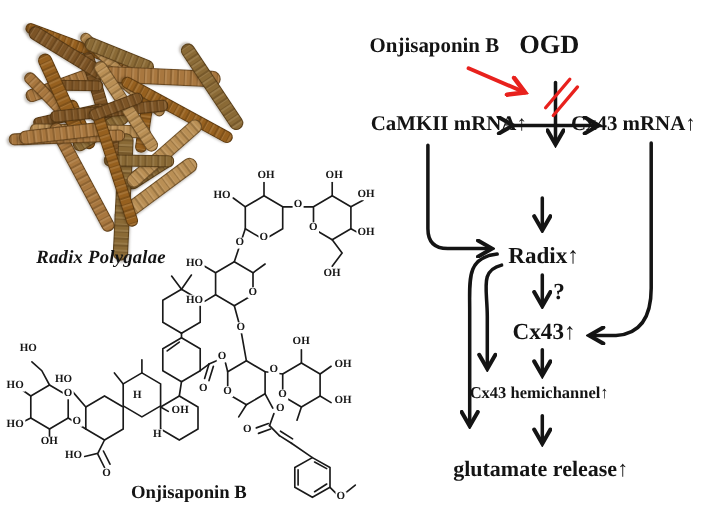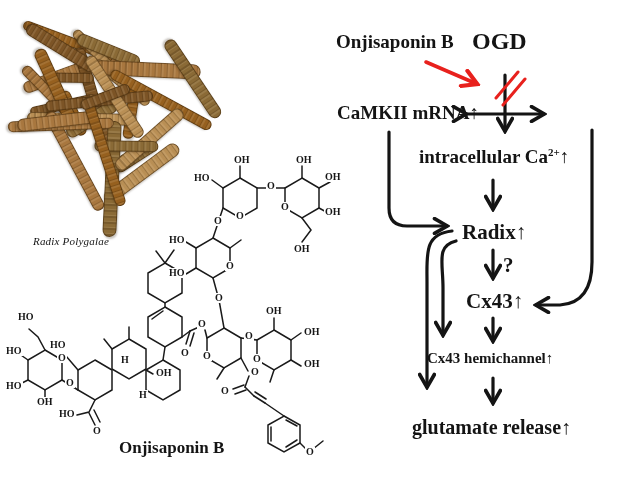--- a/index.html
+++ b/index.html
@@ -2,21 +2,21 @@
 <html><head>
 <meta charset="utf-8">
 <style>
   html,body{margin:0;padding:0;background:#ffffff;}
   body{width:640px;height:480px;overflow:hidden;font-family:"Liberation Serif",serif;}
   .canvas{position:absolute;left:0;top:0;width:640px;height:480px;background:#ffffff;}
 
   
   .root-photo{position:absolute;left:8px;top:2px;width:185px;height:215px;}
   .stick{position:absolute;border:1px solid rgba(62,38,10,.55);box-shadow:1px 2px 2px rgba(40,25,5,.25);}
-  .radix-label{position:absolute;left:33px;top:235px;font-size:11px;font-weight:normal;font-style:italic;color:#141414;letter-spacing:.2px;}
+  .radix-label{position:absolute;left:33px;top:224px;font-size:17px;font-weight:bold;font-style:italic;color:#141414;letter-spacing:.2px;}
   .mol-caption{position:absolute;left:119px;top:438px;font-size:17px;font-weight:bold;color:#141414;}
 
   svg.molecule{position:absolute;left:0;top:0;}
   svg.molecule *{vector-effect:non-scaling-stroke;}
   .atom{position:absolute;font-family:Liberation Serif, serif;font-size:10px;font-weight:700;color:#161616;line-height:10px;background:#ffffff;padding:0 1px;white-space:nowrap;}
 
   
   .node{position:absolute;font-weight:bold;color:#141414;white-space:nowrap;}
   .n-onj{left:336px;top:31px;font-size:19px;}
   .n-ogd{left:472px;top:28px;font-size:24px;}
@@ -230,19 +230,19 @@
     <g stroke="#e8211d">
       <line x1="426" y1="62" x2="477" y2="84" stroke-width="3.6" marker-end="url(#hr)"></line>
       <line x1="496" y1="98" x2="518" y2="72" stroke-width="3"></line>
       <line x1="503" y1="105" x2="525" y2="79" stroke-width="3"></line>
     </g>
   </svg>
 
   <div class="node n-onj">Onjisaponin B</div>
   <div class="node n-camkii-mrna">CaMKII mRNA↑</div>
   <div class="node n-ogd">OGD</div>
-  <div class="node n-intra"><span>intracellular Ca</span><sup>2+</sup><span>↑</span></div>
+  <div class="node n-cx43-mrna">Cx43 mRNA↑</div>
   <div class="node n-camkii">Radix↑</div>
   <div class="node n-q">?</div>
   <div class="node n-cx43">Cx43↑</div>
   <div class="node n-hemi">Cx43 hemichannel↑</div>
   <div class="node n-glut">glutamate release↑</div>
 </div>
 
 </body></html>

